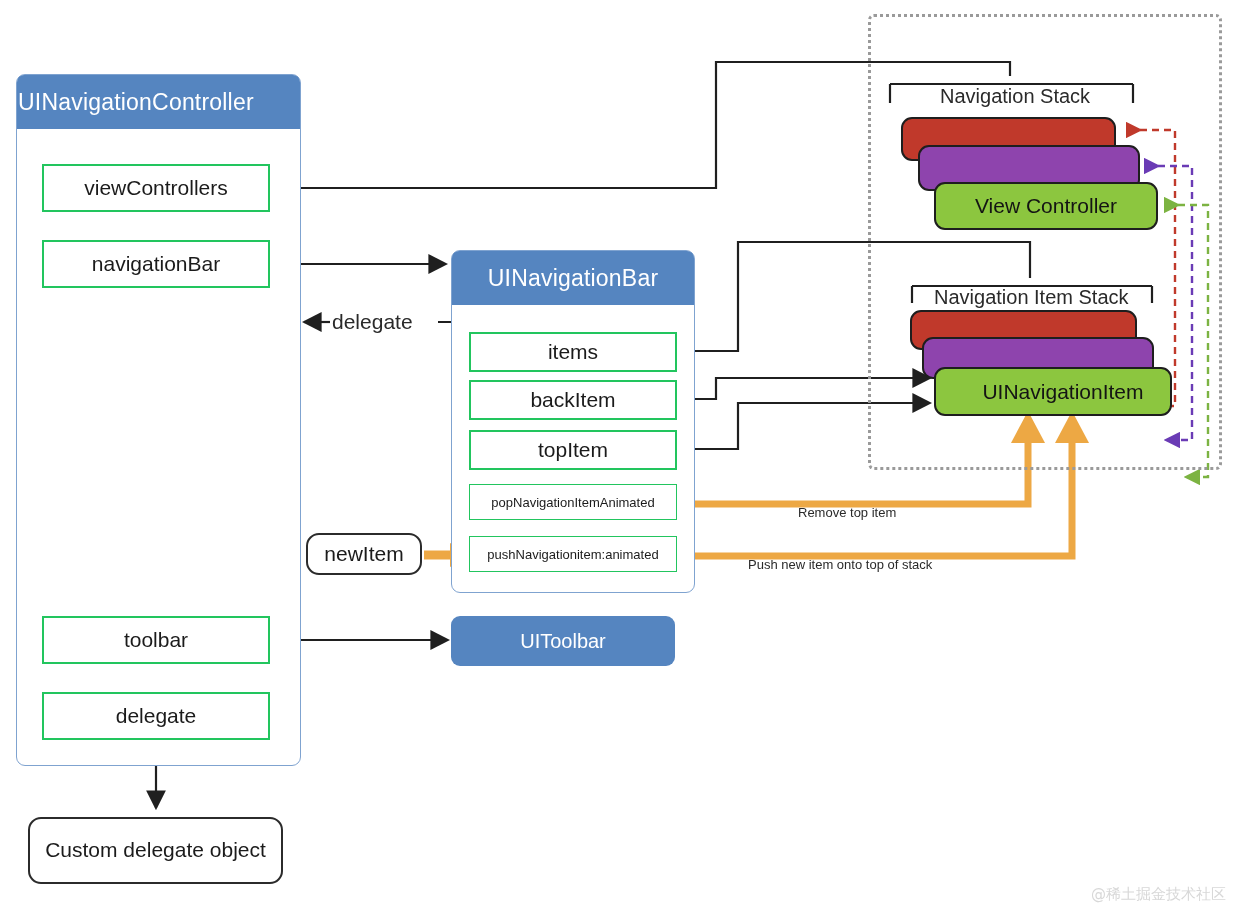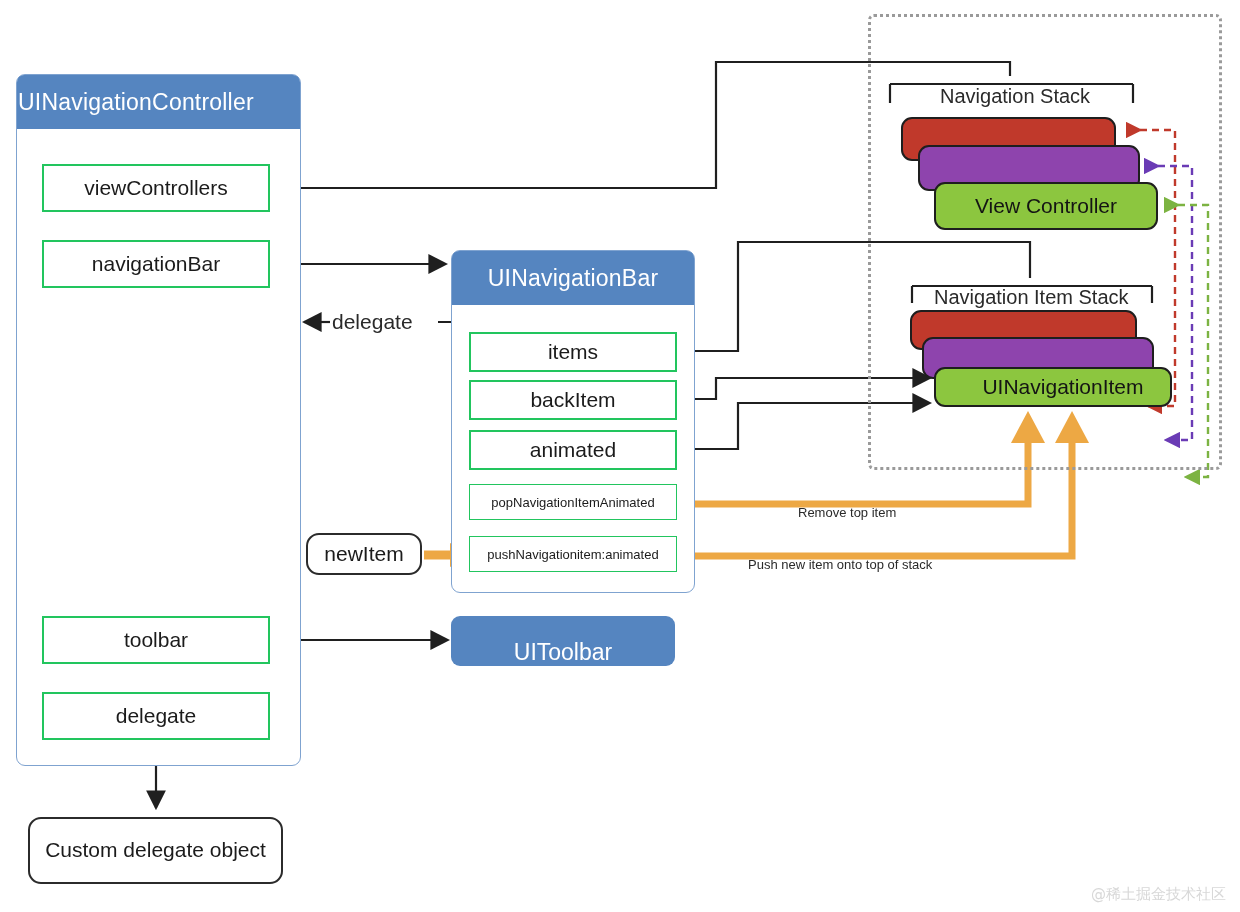--- a/index.html
+++ b/index.html
@@ -76,23 +76,23 @@
     line-height: 1.25;
   }
 
   
   .bluebox {
     position: absolute;
     box-sizing: border-box;
     background: #5585C0;
     border-radius: 9px;
     color: #ffffff;
-    font-size: 23px;
-    display: flex;
-    align-items: flex-end;
+    font-size: 20px;
+    display: flex;
+    align-items: center;
     justify-content: center;
   }
 
   
   .dotgroup {
     position: absolute;
     box-sizing: border-box;
     border: 3px dotted #9a9a9a;
     border-radius: 6px;
     background: transparent;
@@ -222,21 +222,21 @@
 
   <div class="propbox" style="left:469px; top:332px; width:208px; height:40px;">
     <span>items</span>
   </div>
 
   <div class="propbox" style="left:469px; top:380px; width:208px; height:40px;">
     <span>backItem</span>
   </div>
 
   <div class="propbox" style="left:469px; top:430px; width:208px; height:40px;">
-    <span>animated</span>
+    <span>topItem</span>
   </div>
 
   <div class="propbox small" style="left:469px; top:484px; width:208px; height:36px;">
     <span>popNavigationItemAnimated</span>
   </div>
 
   <div class="propbox small" style="left:469px; top:536px; width:208px; height:36px;">
     <span>pushNavigationitem:animated</span>
   </div>
 
@@ -265,21 +265,21 @@
   </div>
 
   <div class="tlabel mid" style="left:934px; top:286px;">Navigation Item Stack</div>
 
   <div class="card" style="left:910px; top:310px; width:227px; height:40px; background:#C0392B;">
     <span></span>
   </div>
   <div class="card" style="left:922px; top:337px; width:232px; height:42px; background:#8E44AD;">
     <span></span>
   </div>
-  <div class="card" style="left:934px; top:367px; width:238px; height:40px; background:#8CC63F;padding-left:20px;">
+  <div class="card" style="left:934px; top:367px; width:238px; height:49px; background:#8CC63F;padding-left:20px;">
     <span>UINavigationItem</span>
   </div>
 
   <div class="tlabel sm" style="left:798px; top:505px;">Remove top item</div>
   <div class="tlabel sm" style="left:748px; top:557px;">Push new item onto top of stack</div>
 
   <div class="watermark">@稀土掘金技术社区</div>
 
 </div>
 

